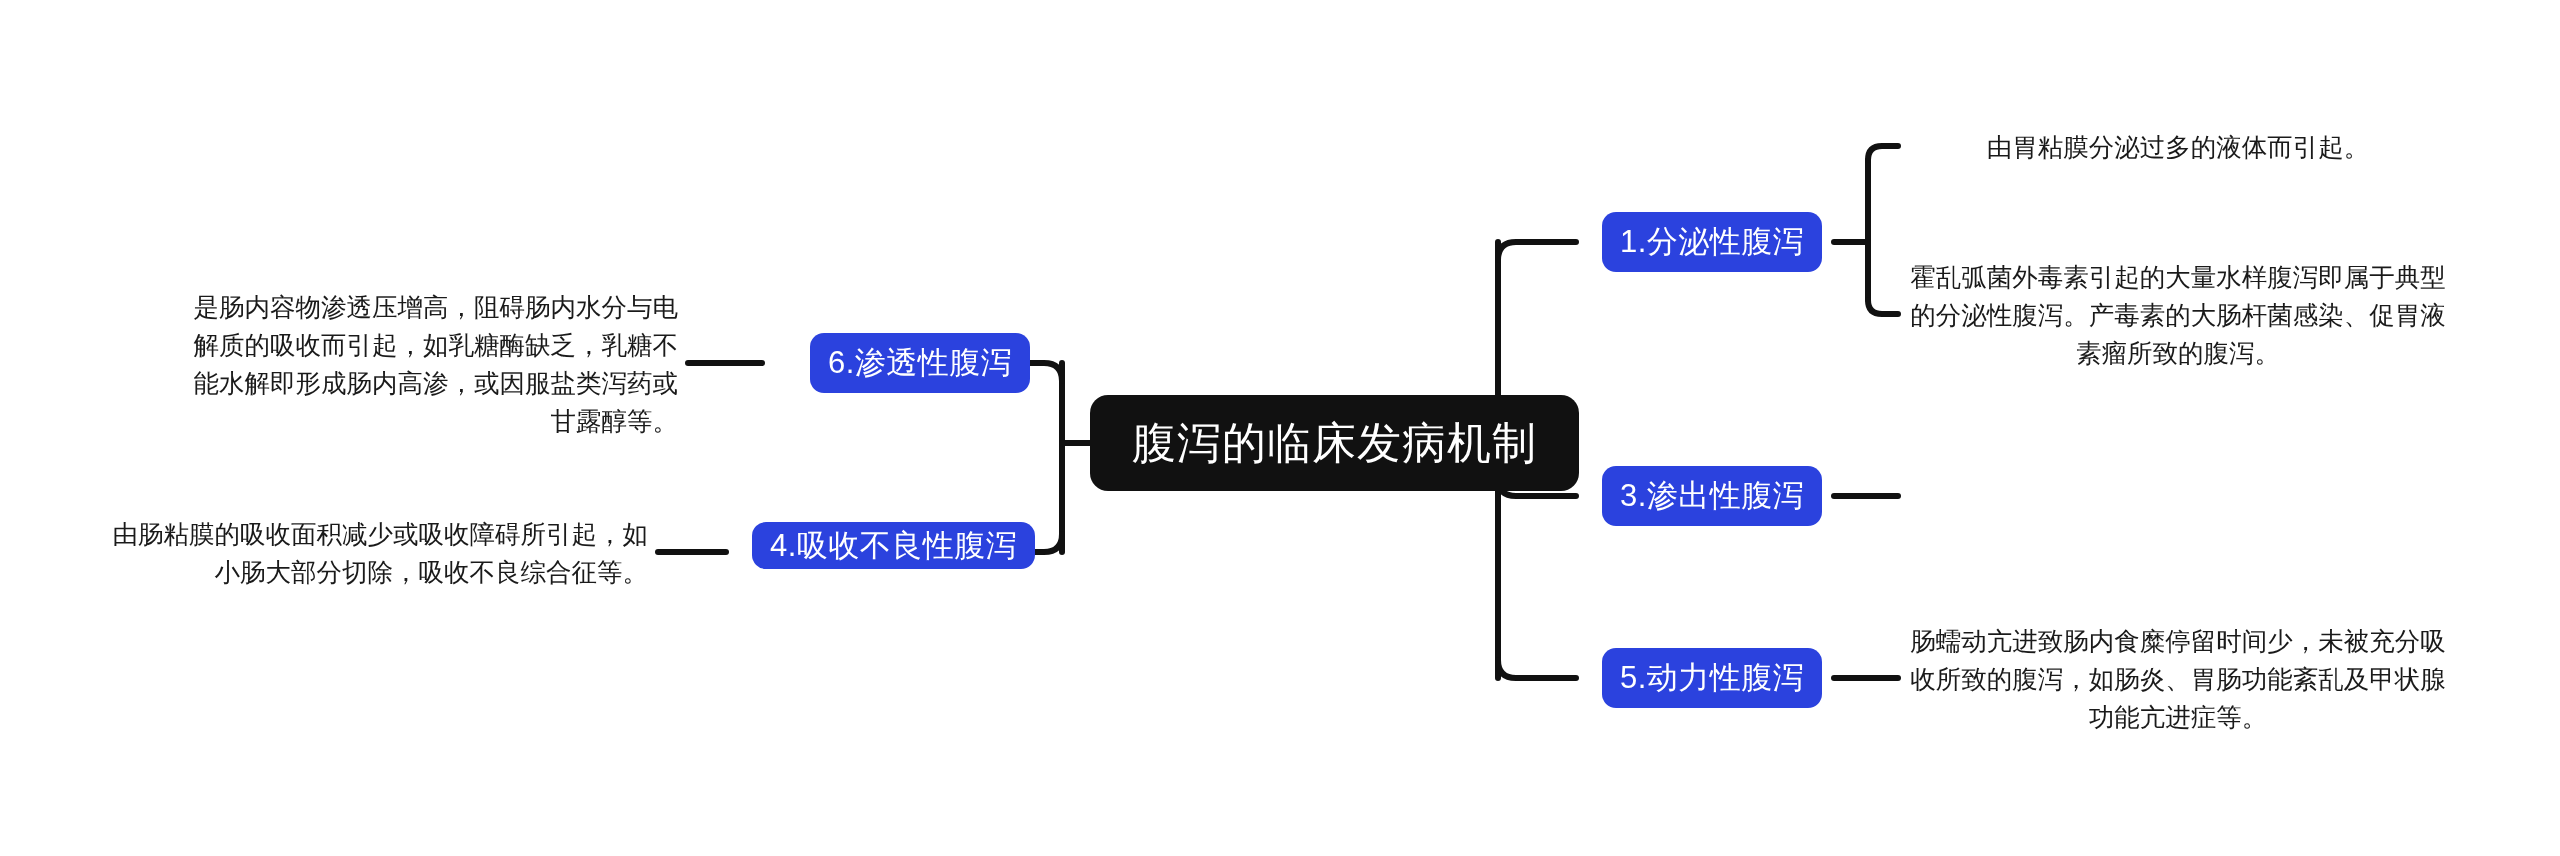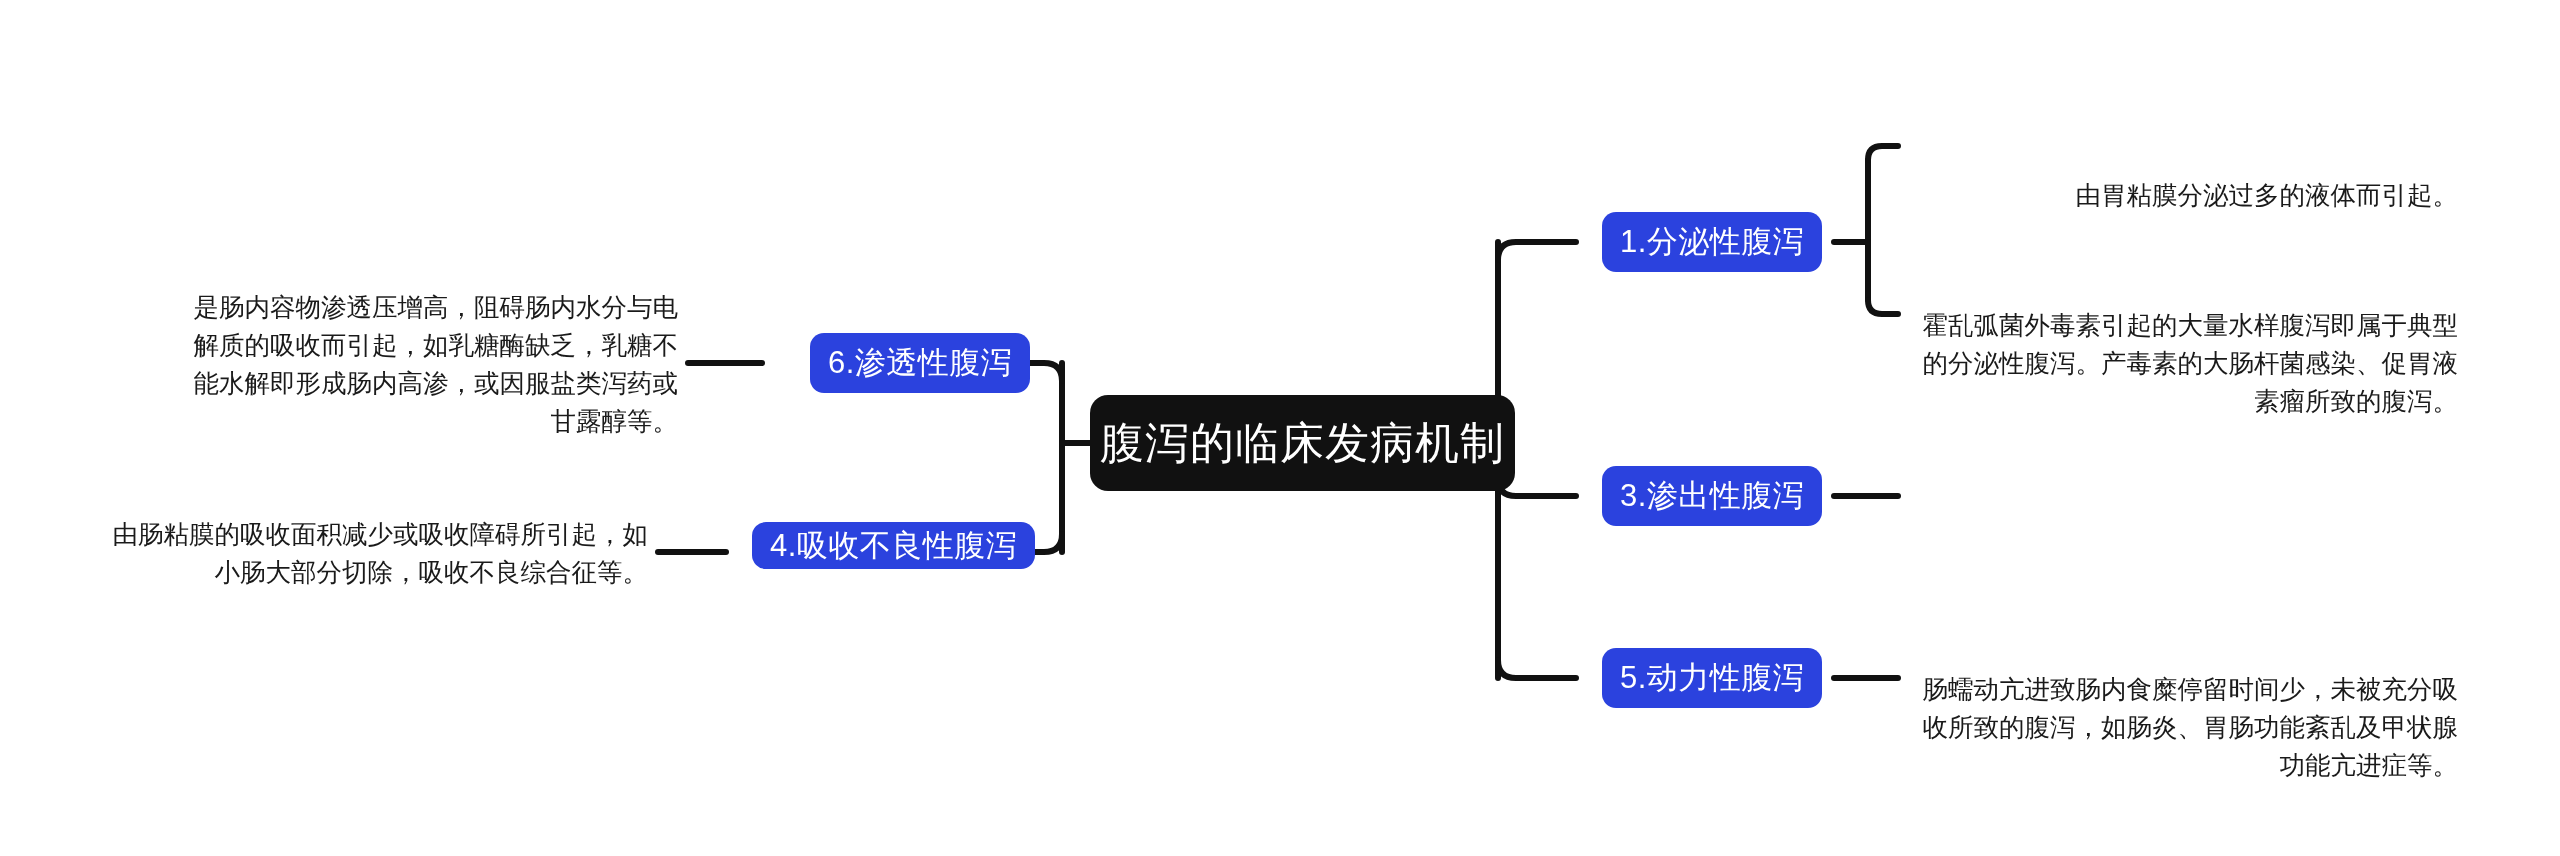--- a/index.html
+++ b/index.html
@@ -33,21 +33,21 @@
     justify-content: center;
     border-radius: 14px;
     white-space: nowrap;
     z-index: 3;
   }
   .node-root {
     background: #111111;
     color: #ffffff;
     font-size: 44px;
     border-radius: 18px;
-    padding: 0 10px;
+    padding: 0 42px;
     letter-spacing: 1px;
   }
   .node-branch {
     background: #2B42DE;
     color: #ffffff;
     font-size: 31px;
     padding: 16px 18px;
     letter-spacing: 0.5px;
   }
   .leaf {
@@ -55,22 +55,21 @@
     box-sizing: border-box;
     color: #1a1a1a;
     font-size: 25.5px;
     line-height: 38px;
     z-index: 3;
   }
   .leaf-left {
     text-align: right;
   }
   .leaf-right {
-    text-align: right;
-    margin-top: 48px;
+    text-align: center;
   }
 </style>
 </head>
 <body>
 
 <div id="canvas">
 
   <svg id="wires" viewBox="0 0 2560 856" xmlns="http://www.w3.org/2000/svg">
     <g fill="none" stroke="#111111" stroke-width="6" stroke-linecap="round" stroke-linejoin="round">
 

